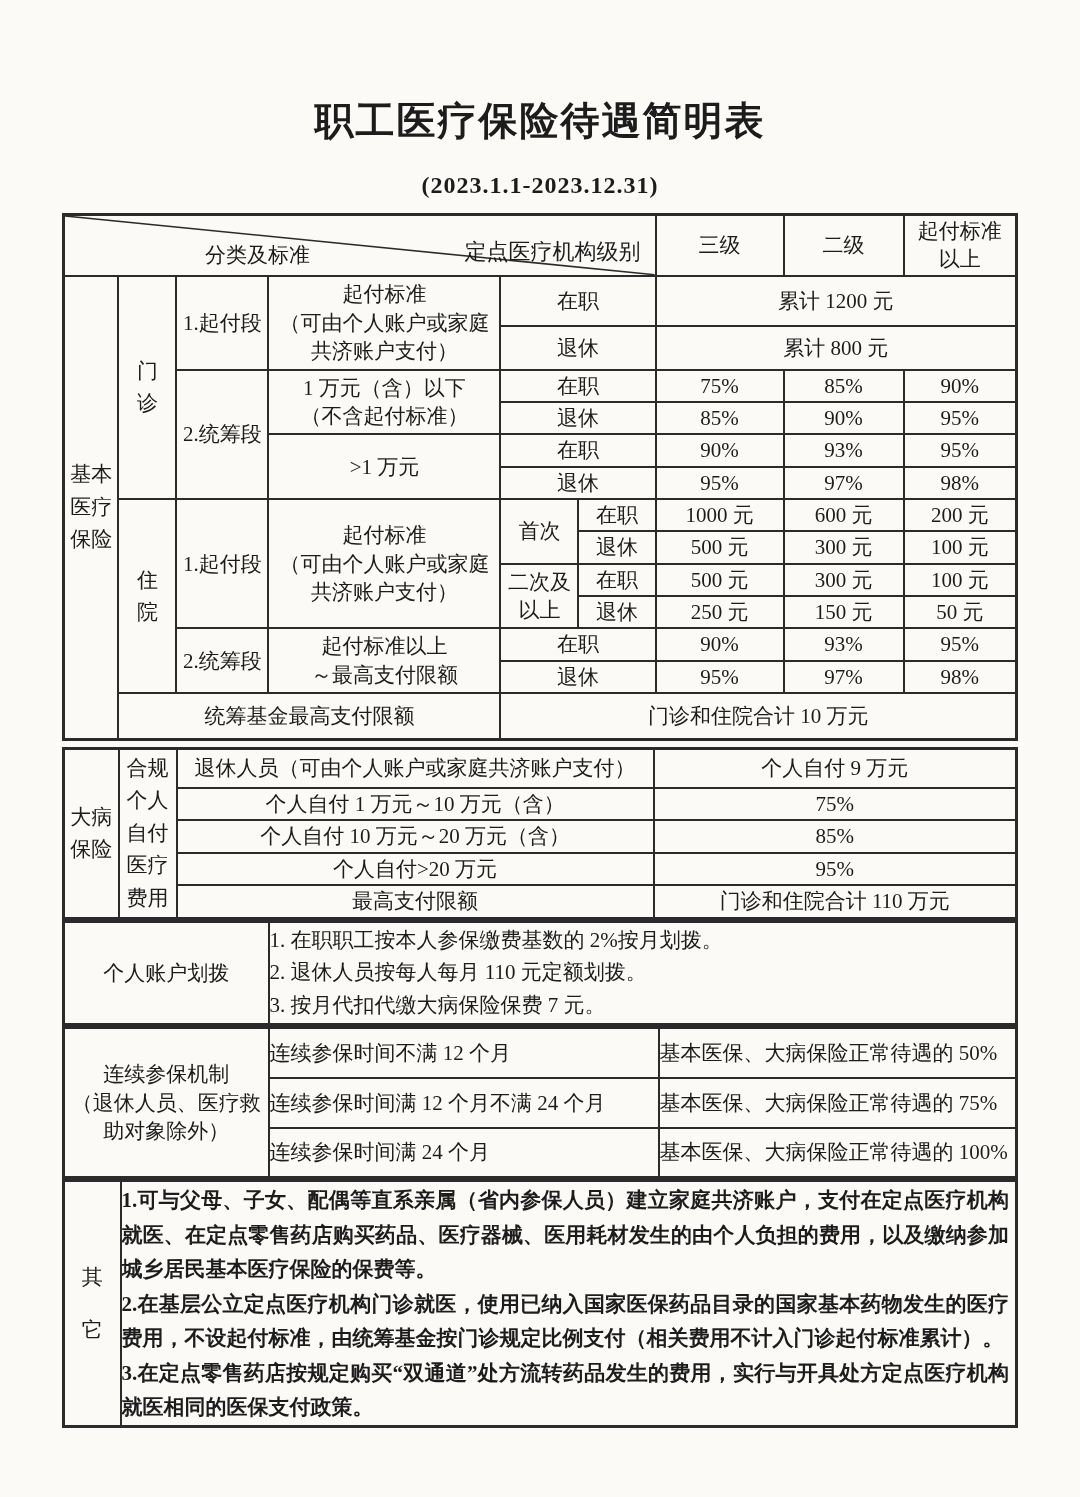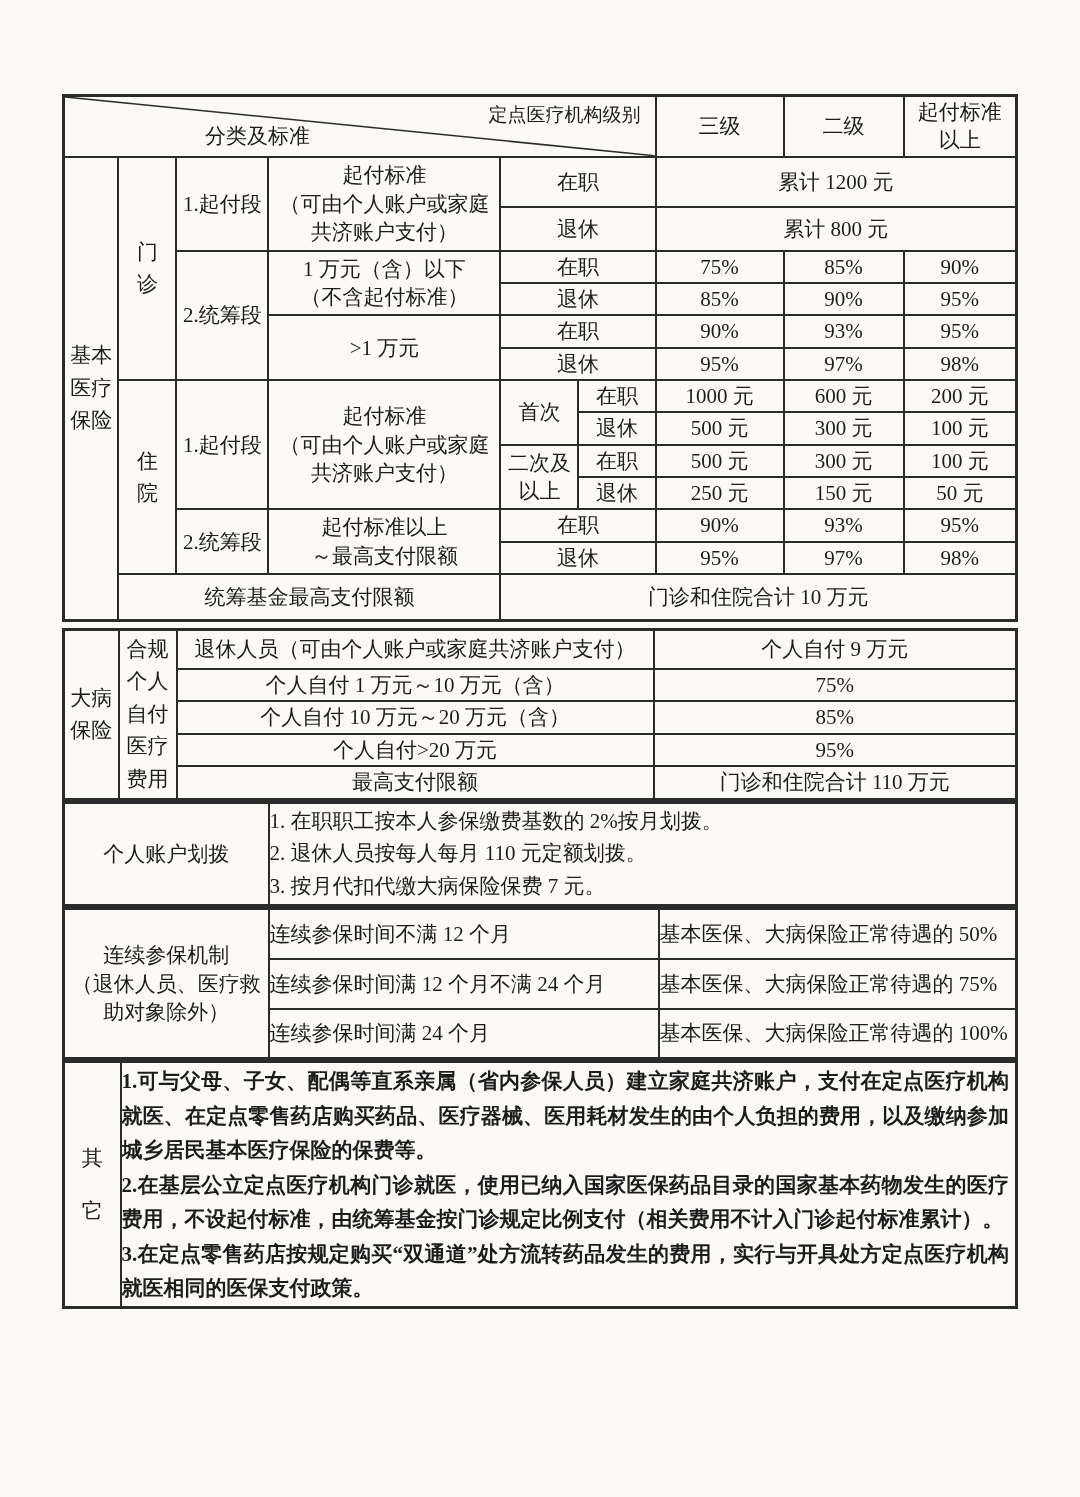--- a/index.html
+++ b/index.html
@@ -55,35 +55,37 @@
   .hD{height:50px}
   .hE{height:246px}
   .tbl-gap { margin-top:6px; }
   
   .diag {
     position:relative;
     padding:0;
   }
   .diag svg { position:absolute; left:0; top:0; width:100%; height:100%; display:block; }
   .diag .corner-top {
-    position:absolute; top:5px; right:14px; font-size:19px;
+    position:absolute; top:21px; right:14px; font-size:22px;
   }
   .diag .corner-bottom {
     position:absolute; bottom:5px; left:140px; font-size:21px;
   }
   .list-block { line-height:1.38; }
   .list-block .li { white-space:pre-line; padding:2px 0; }
   .para-block { line-height:1.64; }
   .para-block .para { margin:0; }
 </style>
 </head>
 <body>
 
 <div class="sheet">
 
+  <h1 class="doc-title">职工医疗保险待遇简明表</h1>
+  <p class="doc-subtitle">(2023.1.1-2023.12.31)</p>
 
   <table>
     <colgroup>
       <col style="width:55px">
         <col style="width:58px">
         <col style="width:92px">
       <col style="width:232px">
         <col style="width:78px">
         <col style="width:77px">
       <col style="width:128px">

